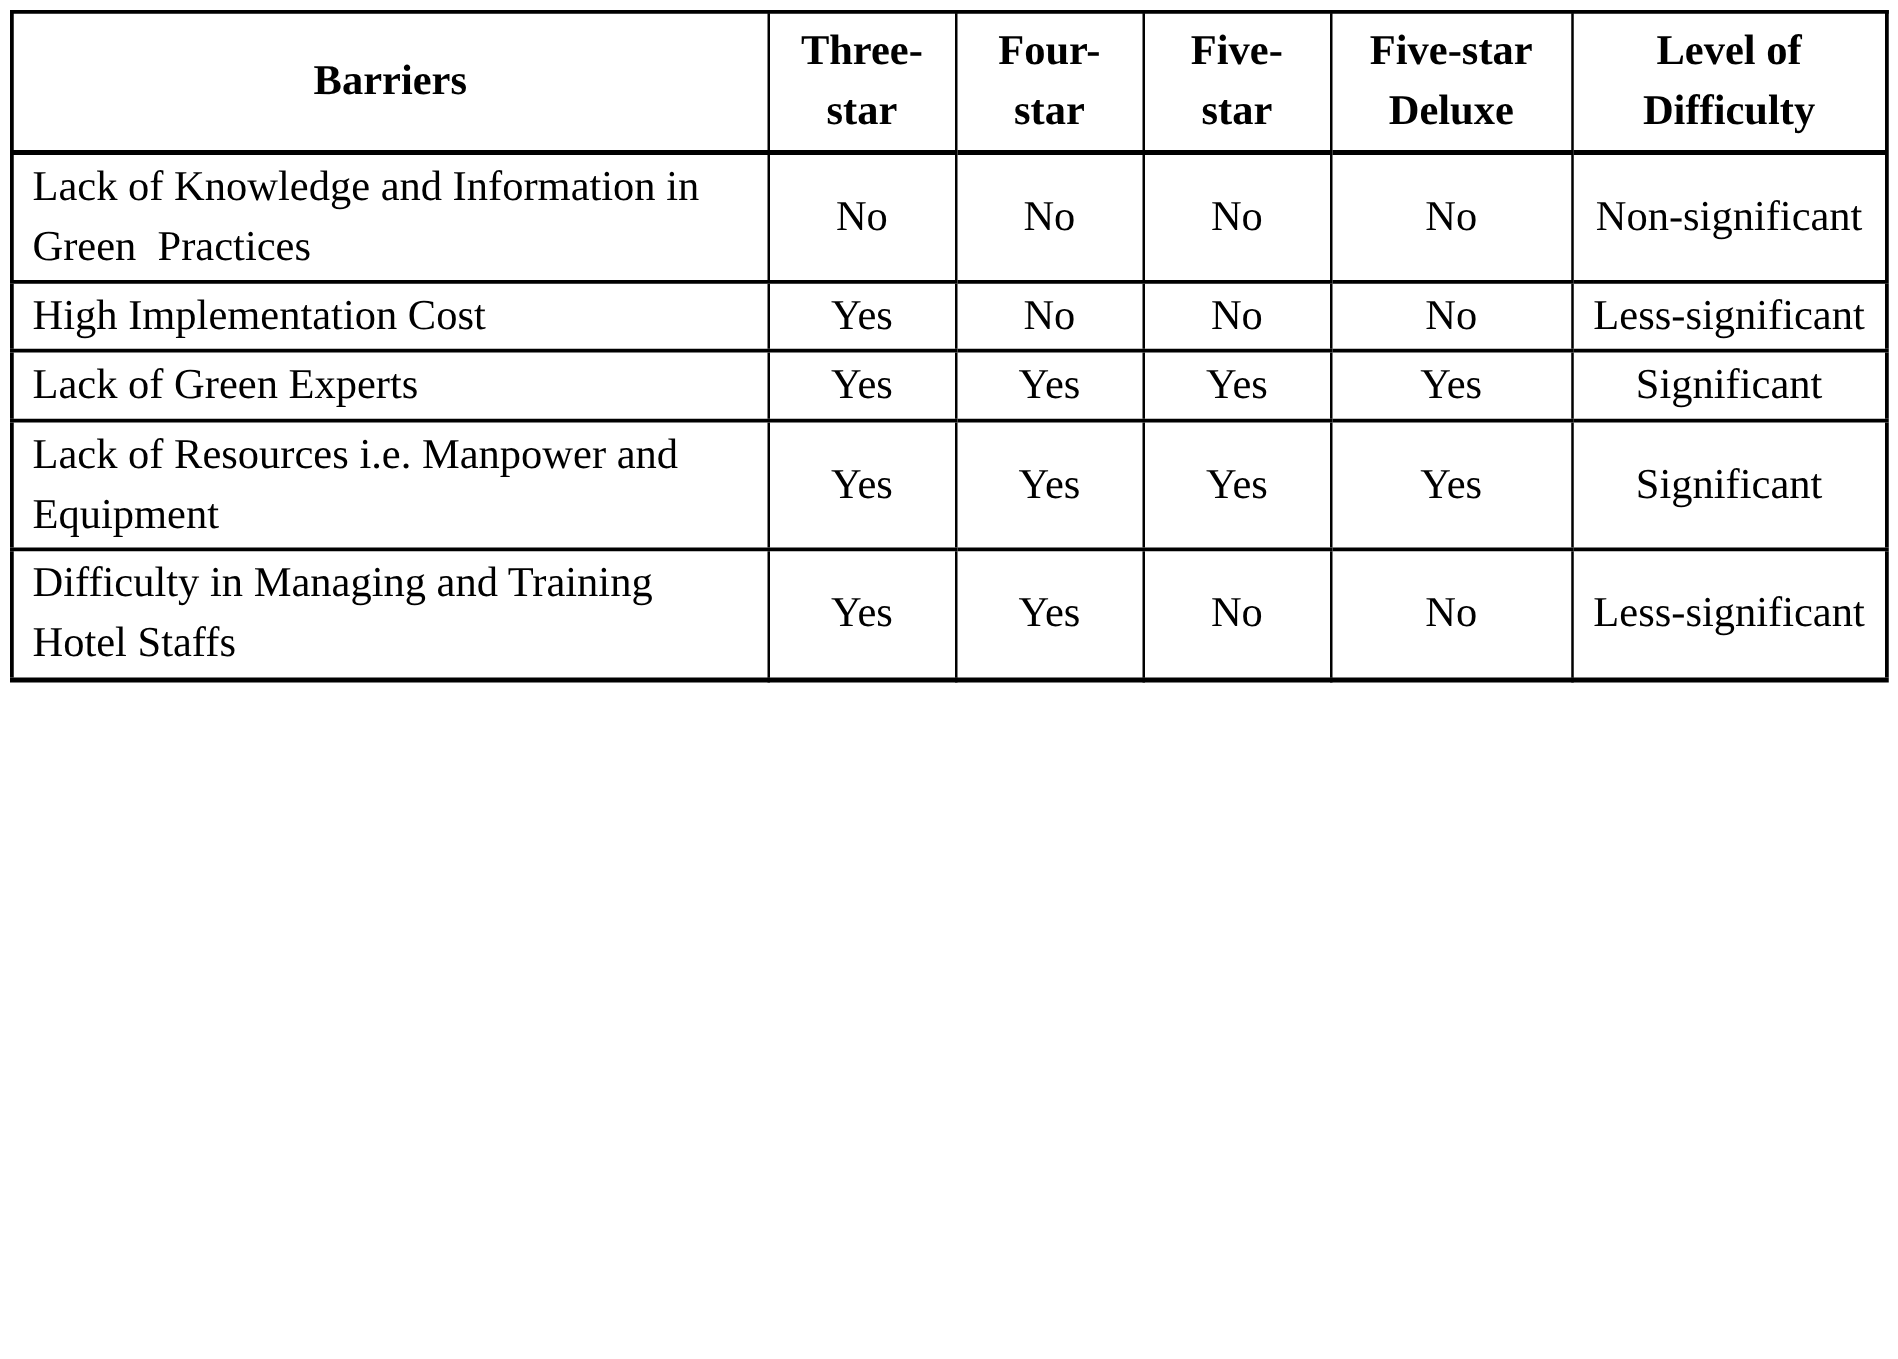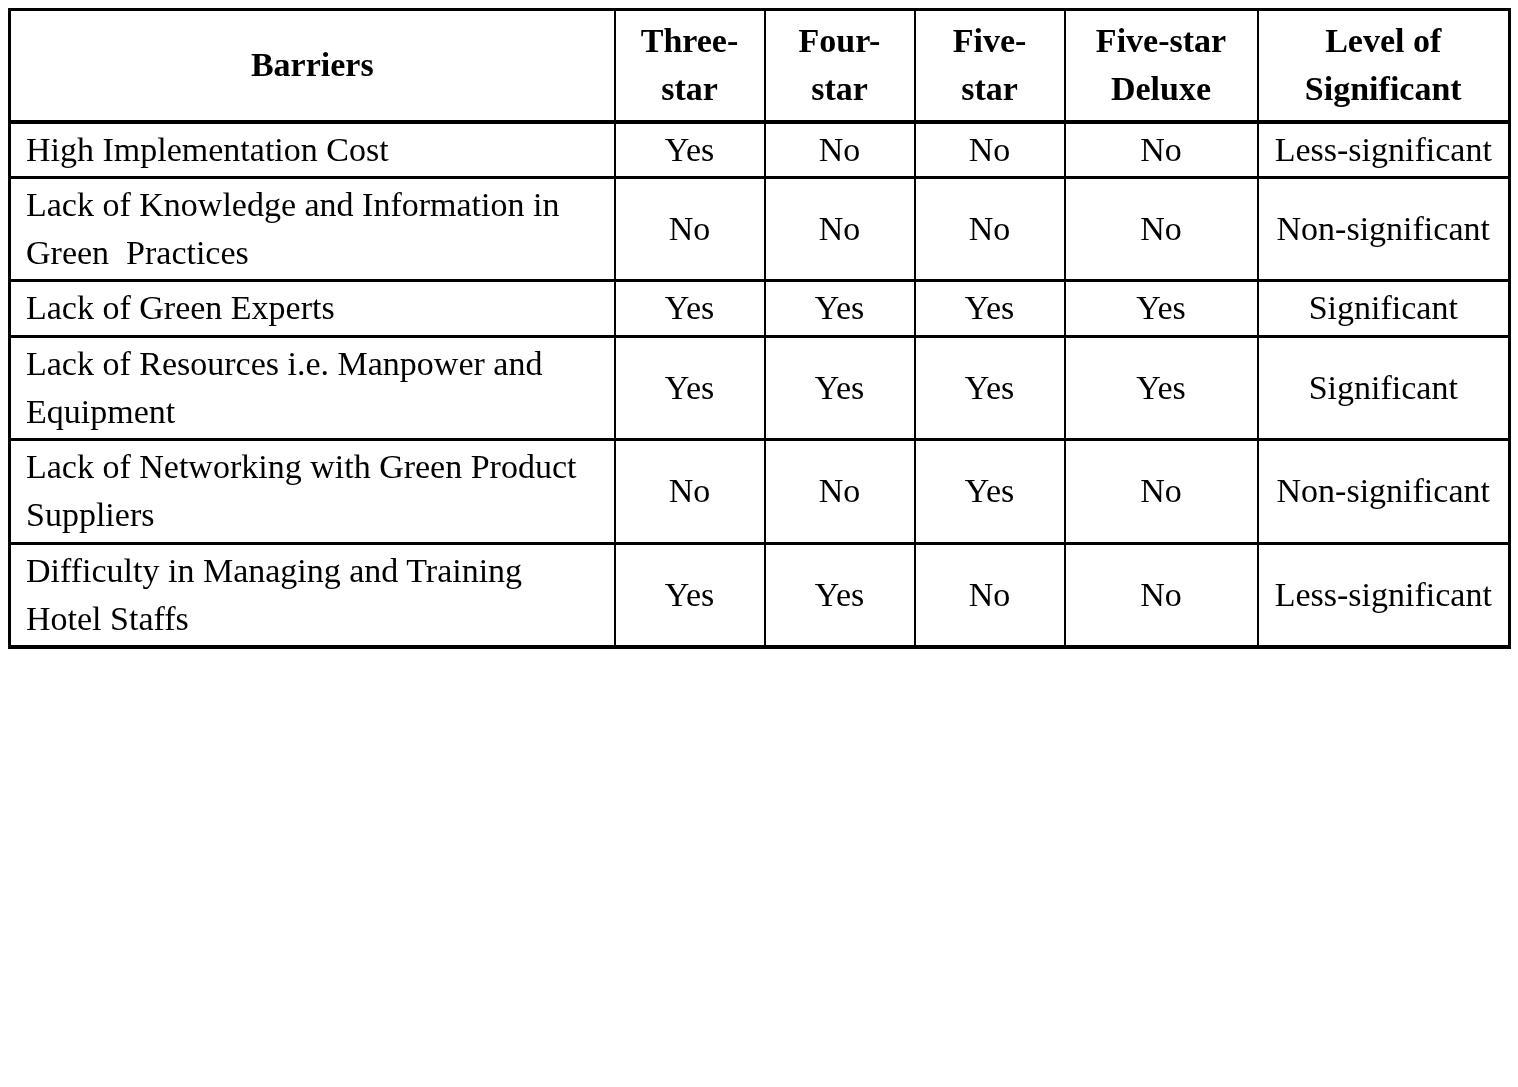--- a/index.html
+++ b/index.html
@@ -69,68 +69,59 @@
         <th>Barriers</th>
         <th>Three-
 star</th>
         <th>Four-
 star</th>
         <th>Five-
 star</th>
         <th>Five-star
 Deluxe</th>
         <th>Level of
-Significant</th>
+Difficulty</th>
       </tr>
     </thead>
     <tbody>
-      <tr>
-        <td class="barrier">High Implementation Cost</td>
-        <td>Yes</td>
-        <td>No</td>
-        <td>No</td>
-        <td>No</td>
-        <td>Less-significant</td>
-      </tr>
       <tr>
         <td class="barrier">Lack of Knowledge and Information in
 Green  Practices</td>
         <td>No</td>
         <td>No</td>
         <td>No</td>
         <td>No</td>
         <td>Non-significant</td>
+      </tr>
+      <tr>
+        <td class="barrier">High Implementation Cost</td>
+        <td>Yes</td>
+        <td>No</td>
+        <td>No</td>
+        <td>No</td>
+        <td>Less-significant</td>
       </tr>
       <tr>
         <td class="barrier">Lack of Green Experts</td>
         <td>Yes</td>
         <td>Yes</td>
         <td>Yes</td>
         <td>Yes</td>
         <td>Significant</td>
       </tr>
       <tr>
         <td class="barrier">Lack of Resources i.e. Manpower and
 Equipment</td>
         <td>Yes</td>
         <td>Yes</td>
         <td>Yes</td>
         <td>Yes</td>
         <td>Significant</td>
       </tr>
       <tr>
-        <td class="barrier">Lack of Networking with Green Product
-Suppliers</td>
-        <td>No</td>
-        <td>No</td>
-        <td>Yes</td>
-        <td>No</td>
-        <td>Non-significant</td>
-      </tr>
-      <tr>
         <td class="barrier">Difficulty in Managing and Training
 Hotel Staffs</td>
         <td>Yes</td>
         <td>Yes</td>
         <td>No</td>
         <td>No</td>
         <td>Less-significant</td>
       </tr>
     </tbody>
   </table>

